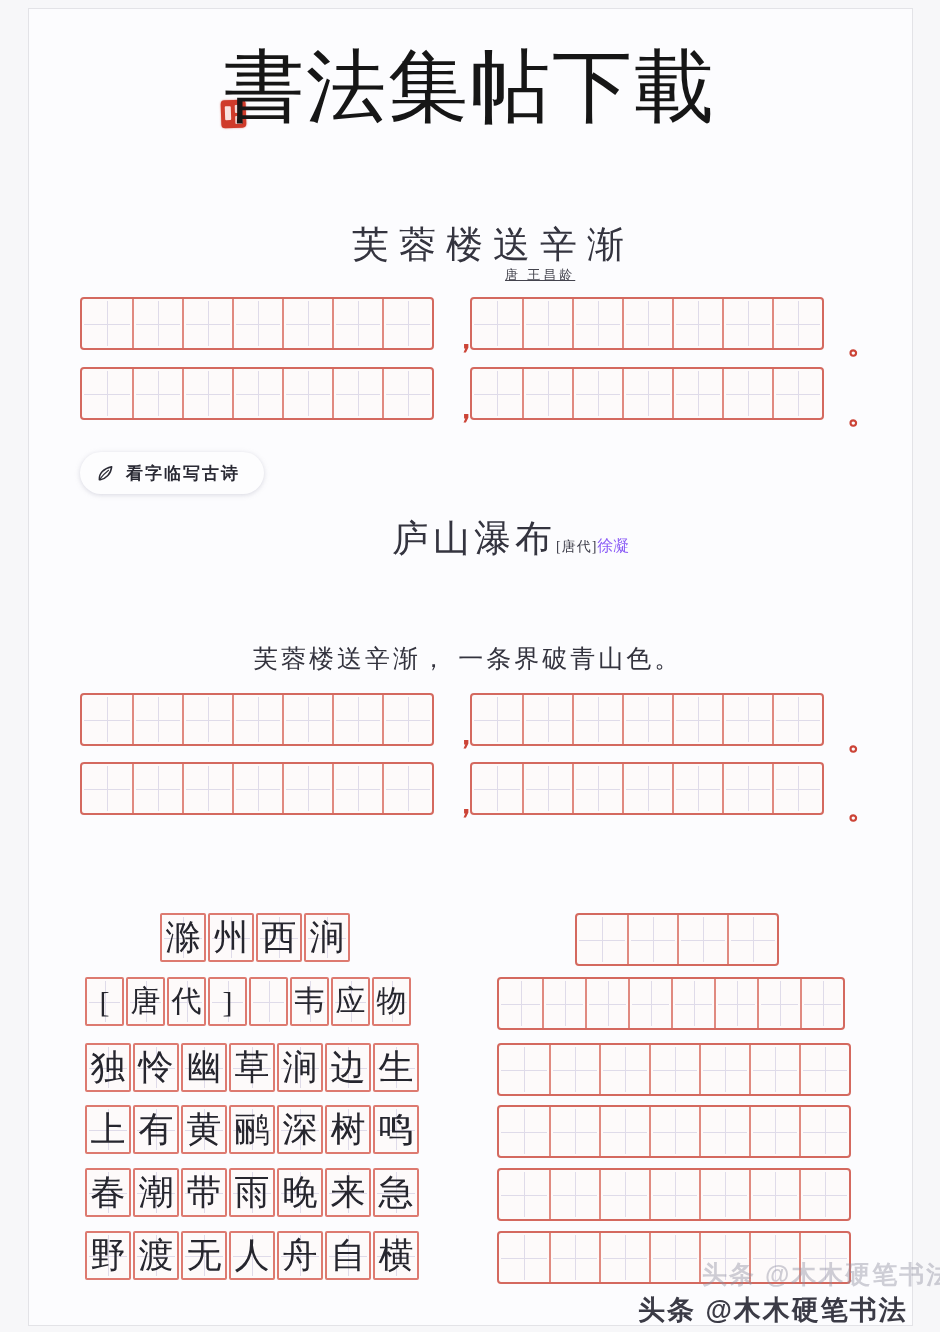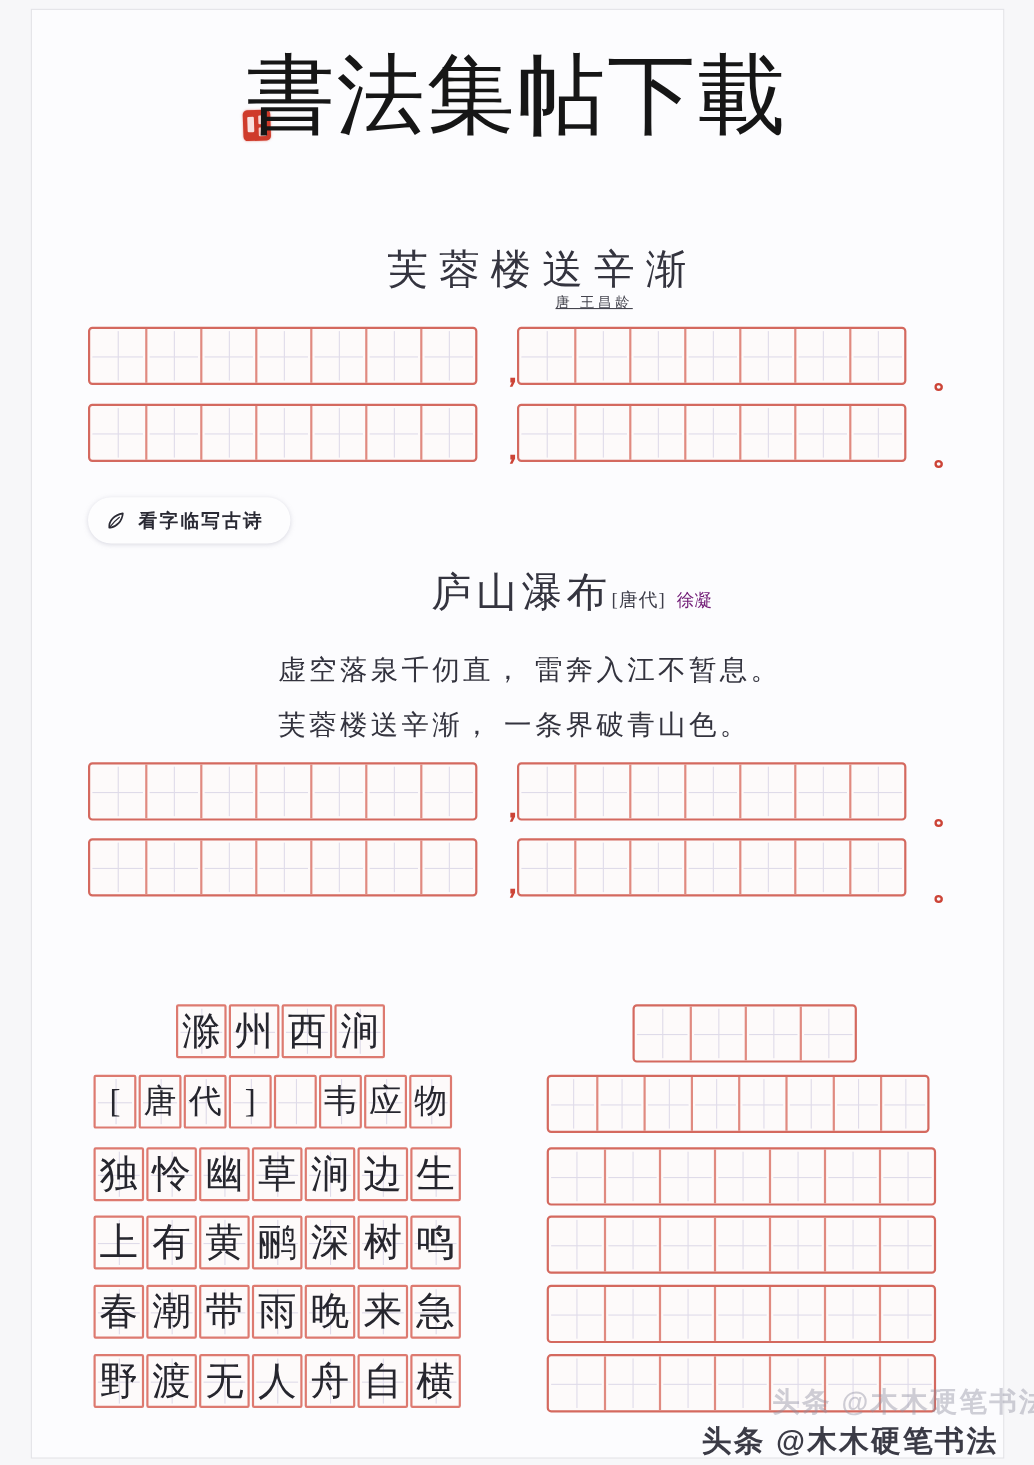--- a/index.html
+++ b/index.html
@@ -41,22 +41,22 @@
     height:42px; padding:0 24px 0 16px; border-radius:21px;
     background:#fdfdfe; box-shadow:0 1px 5px rgba(150,150,170,.35);
     font-family:"Liberation Sans","DejaVu Sans",sans-serif;
     font-weight:700; font-size:17px; color:#2a2a34; letter-spacing:2px;
     white-space:nowrap;
   }
   .leaf { display:inline-flex; }
   
   .poem-title { position:absolute; color:#34343f; white-space:nowrap; }
   .pt-big { font-size:37px; letter-spacing:10px; }
-  .pt-era { font-size:17px; letter-spacing:1px; color:#3c3c48;margin-top:20px; }
-  .pt-small-author { font-size:16px; color:#701a75; margin-left:10px; }
+  .pt-era { font-size:14px; letter-spacing:1px; color:#3c3c48;margin-top:20px; }
+  .pt-small-author { font-size:16px; color:#8b5cf6; margin-left:0; }
   .poem-author { position:absolute; font-size:13px; color:#44444e; letter-spacing:3px;text-decoration:underline; }
   .hand-line {
     position:absolute; font-size:25px; letter-spacing:3px; color:#33333e;
     white-space:nowrap;
   }
   
   .cgroup {
     position:absolute; display:flex; border:2px solid #d4695f;
     border-radius:4px; background:#fdfafa;
   }
@@ -219,21 +219,20 @@
         <path d="M3.8 16.2 C7 12 10 9 13.5 6.3" fill="none" stroke="#2b2b35" stroke-width="1.1"></path>
       </svg>
     </span>
     <span>看字临写古诗</span>
   </div>
 
   <div class="poem-title" style="left:392px;top:514px">
     <span class="pt-big" style="letter-spacing:4px">庐山瀑布</span><span class="pt-era">[唐代]</span><span class="pt-small-author">徐凝</span>
   </div>
 
-  <div class="hand-line" style="left:253px;top:592px">虚空落泉千仞直， 雷奔入江不暂息。</div>
   <div class="hand-line" style="left:253px;top:642px">芙蓉楼送辛渐， 一条界破青山色。</div>
 
   <div class="cgroup cells-7" style="left:80px;top:693px">
       <div class="cell">
         <span class="ch"></span>
       </div>
       <div class="cell">
         <span class="ch"></span>
       </div>
       <div class="cell">

